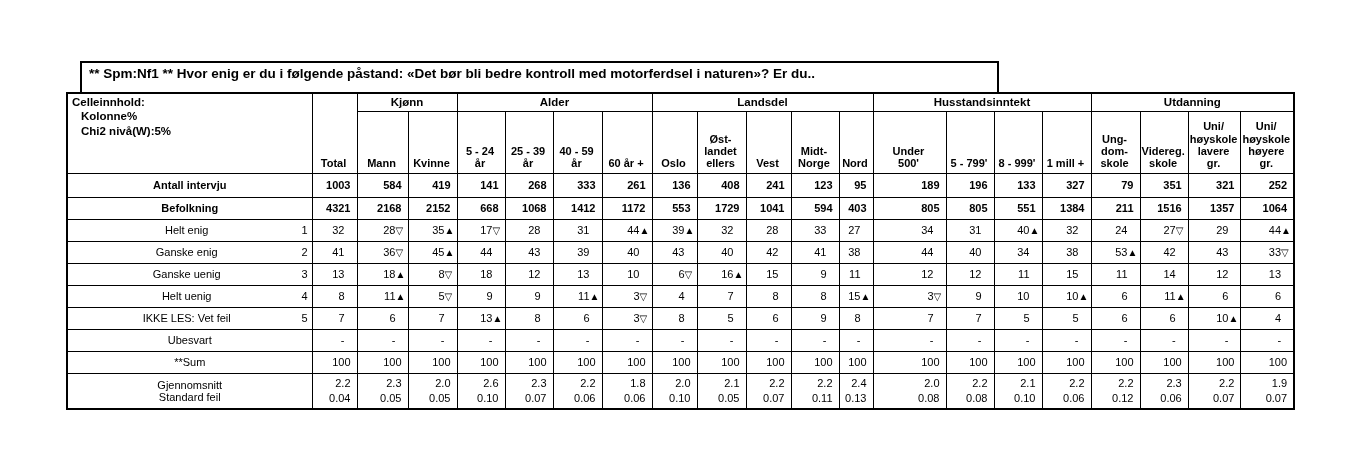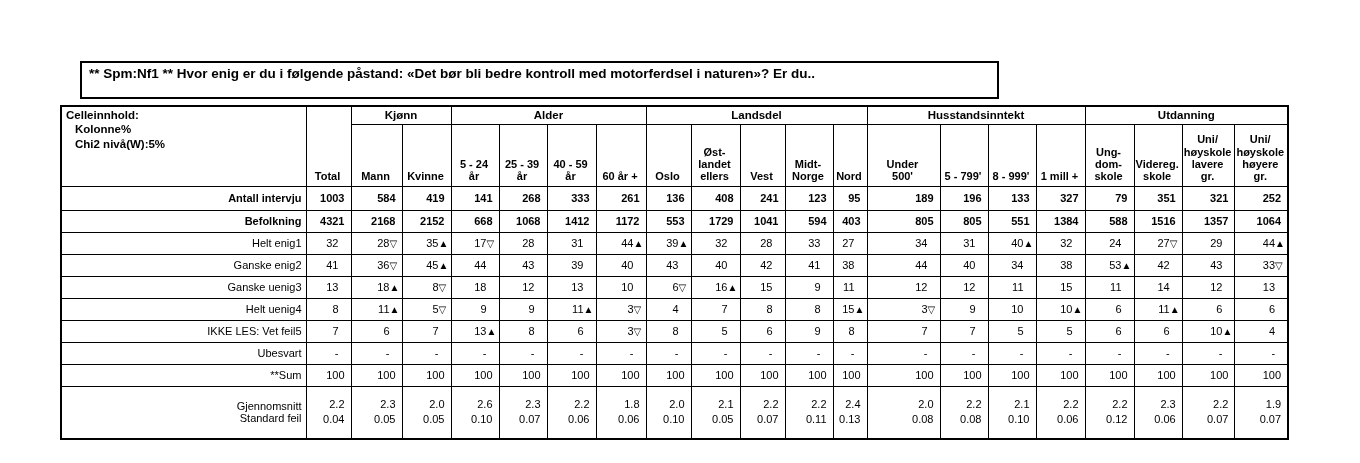--- a/index.html
+++ b/index.html
@@ -1,28 +1,28 @@
 <!DOCTYPE html>
 <html><head>
 <meta charset="utf-8">
 <style>
   html,body{margin:0;padding:0;background:#fff;}
   body{width:1360px;height:463px;position:relative;font-family:"Liberation Sans",sans-serif;color:#000;overflow:hidden;}
   .title-box{position:absolute;left:35px;top:61px;width:919px;box-sizing:border-box;border:2px solid #000000;
              font-weight:bold;font-size:13.5px;padding:3px 7px 16px 7px;white-space:nowrap;background:#fff;margin-left:45px;}
-  table.xtab{position:absolute;left:60px;top:92px;border-collapse:collapse;table-layout:fixed;
-             border:2px solid #000;background:#fff;margin-top:13px;}
+  table.xtab{position:absolute;left:66px;top:92px;border-collapse:collapse;table-layout:fixed;
+             border:2px solid #000;background:#fff;}
   .xtab th,.xtab td{border:1px solid #000;overflow:hidden;}
   .corner{font-weight:bold;text-align:left;vertical-align:top;font-size:11.5px;padding:1px 4px;line-height:1.25;}
   .corner .ind{padding-left:9px;}
   .group{font-weight:bold;text-align:center;vertical-align:middle;font-size:11.5px;padding:0 10px;}
   .colhead{font-weight:bold;vertical-align:bottom;white-space:pre-line;
            font-size:11px;line-height:1.12;padding:1px 3px 3px 1px;}
   .xtab td{font-size:11px;text-align:right;padding:0 2px 0 2px;vertical-align:middle;}
-  td.lab{text-align:right;padding-left:4px;padding-right:4px;font-size:11px;white-space:nowrap;}
+  td.lab{text-align:center;padding-left:4px;padding-right:4px;font-size:11px;white-space:nowrap;}
   td.lab .lnum{float:right;}
   tr.bold td{font-weight:bold;}
   td.num{padding-right:6px;}
   td.pct .mk{display:inline-block;width:10px;font-size:10px;text-align:left;vertical-align:baseline;}
   td.mean{padding-right:6px;line-height:1.35;}
   td.mean div{}
 </style>
 </head>
 <body>
 
@@ -140,21 +140,21 @@
         <td class="num">1172</td>
         <td class="num">553</td>
         <td class="num">1729</td>
         <td class="num">1041</td>
         <td class="num">594</td>
         <td class="num">403</td>
         <td class="num">805</td>
         <td class="num">805</td>
         <td class="num">551</td>
         <td class="num">1384</td>
-        <td class="num">588</td>
+        <td class="num">211</td>
         <td class="num">1516</td>
         <td class="num">1357</td>
         <td class="num">1064</td>
       </tr>
       <tr style="height: 22px;">
         <td class="lab"><span class="lname">Helt enig</span><span class="lnum">1</span></td>
         <td class="pct"><span class="v">32</span><span class="mk"></span></td>
         <td class="pct"><span class="v">28</span><span class="mk">▽</span></td>
         <td class="pct"><span class="v">35</span><span class="mk">▲</span></td>
         <td class="pct"><span class="v">17</span><span class="mk">▽</span></td>
@@ -306,21 +306,21 @@
         <td class="num">100</td>
         <td class="num">100</td>
         <td class="num">100</td>
         <td class="num">100</td>
         <td class="num">100</td>
         <td class="num">100</td>
         <td class="num">100</td>
         <td class="num">100</td>
         <td class="num">100</td>
       </tr>
-      <tr style="height: 53px;">
+      <tr style="height: 36px;">
         <td class="lab">
           <div>Gjennomsnitt</div>
           <div>Standard feil</div>
         </td>
         <td class="mean">
           <div>2.2</div>
           <div>0.04</div>
         </td>
         <td class="mean">
           <div>2.3</div>

